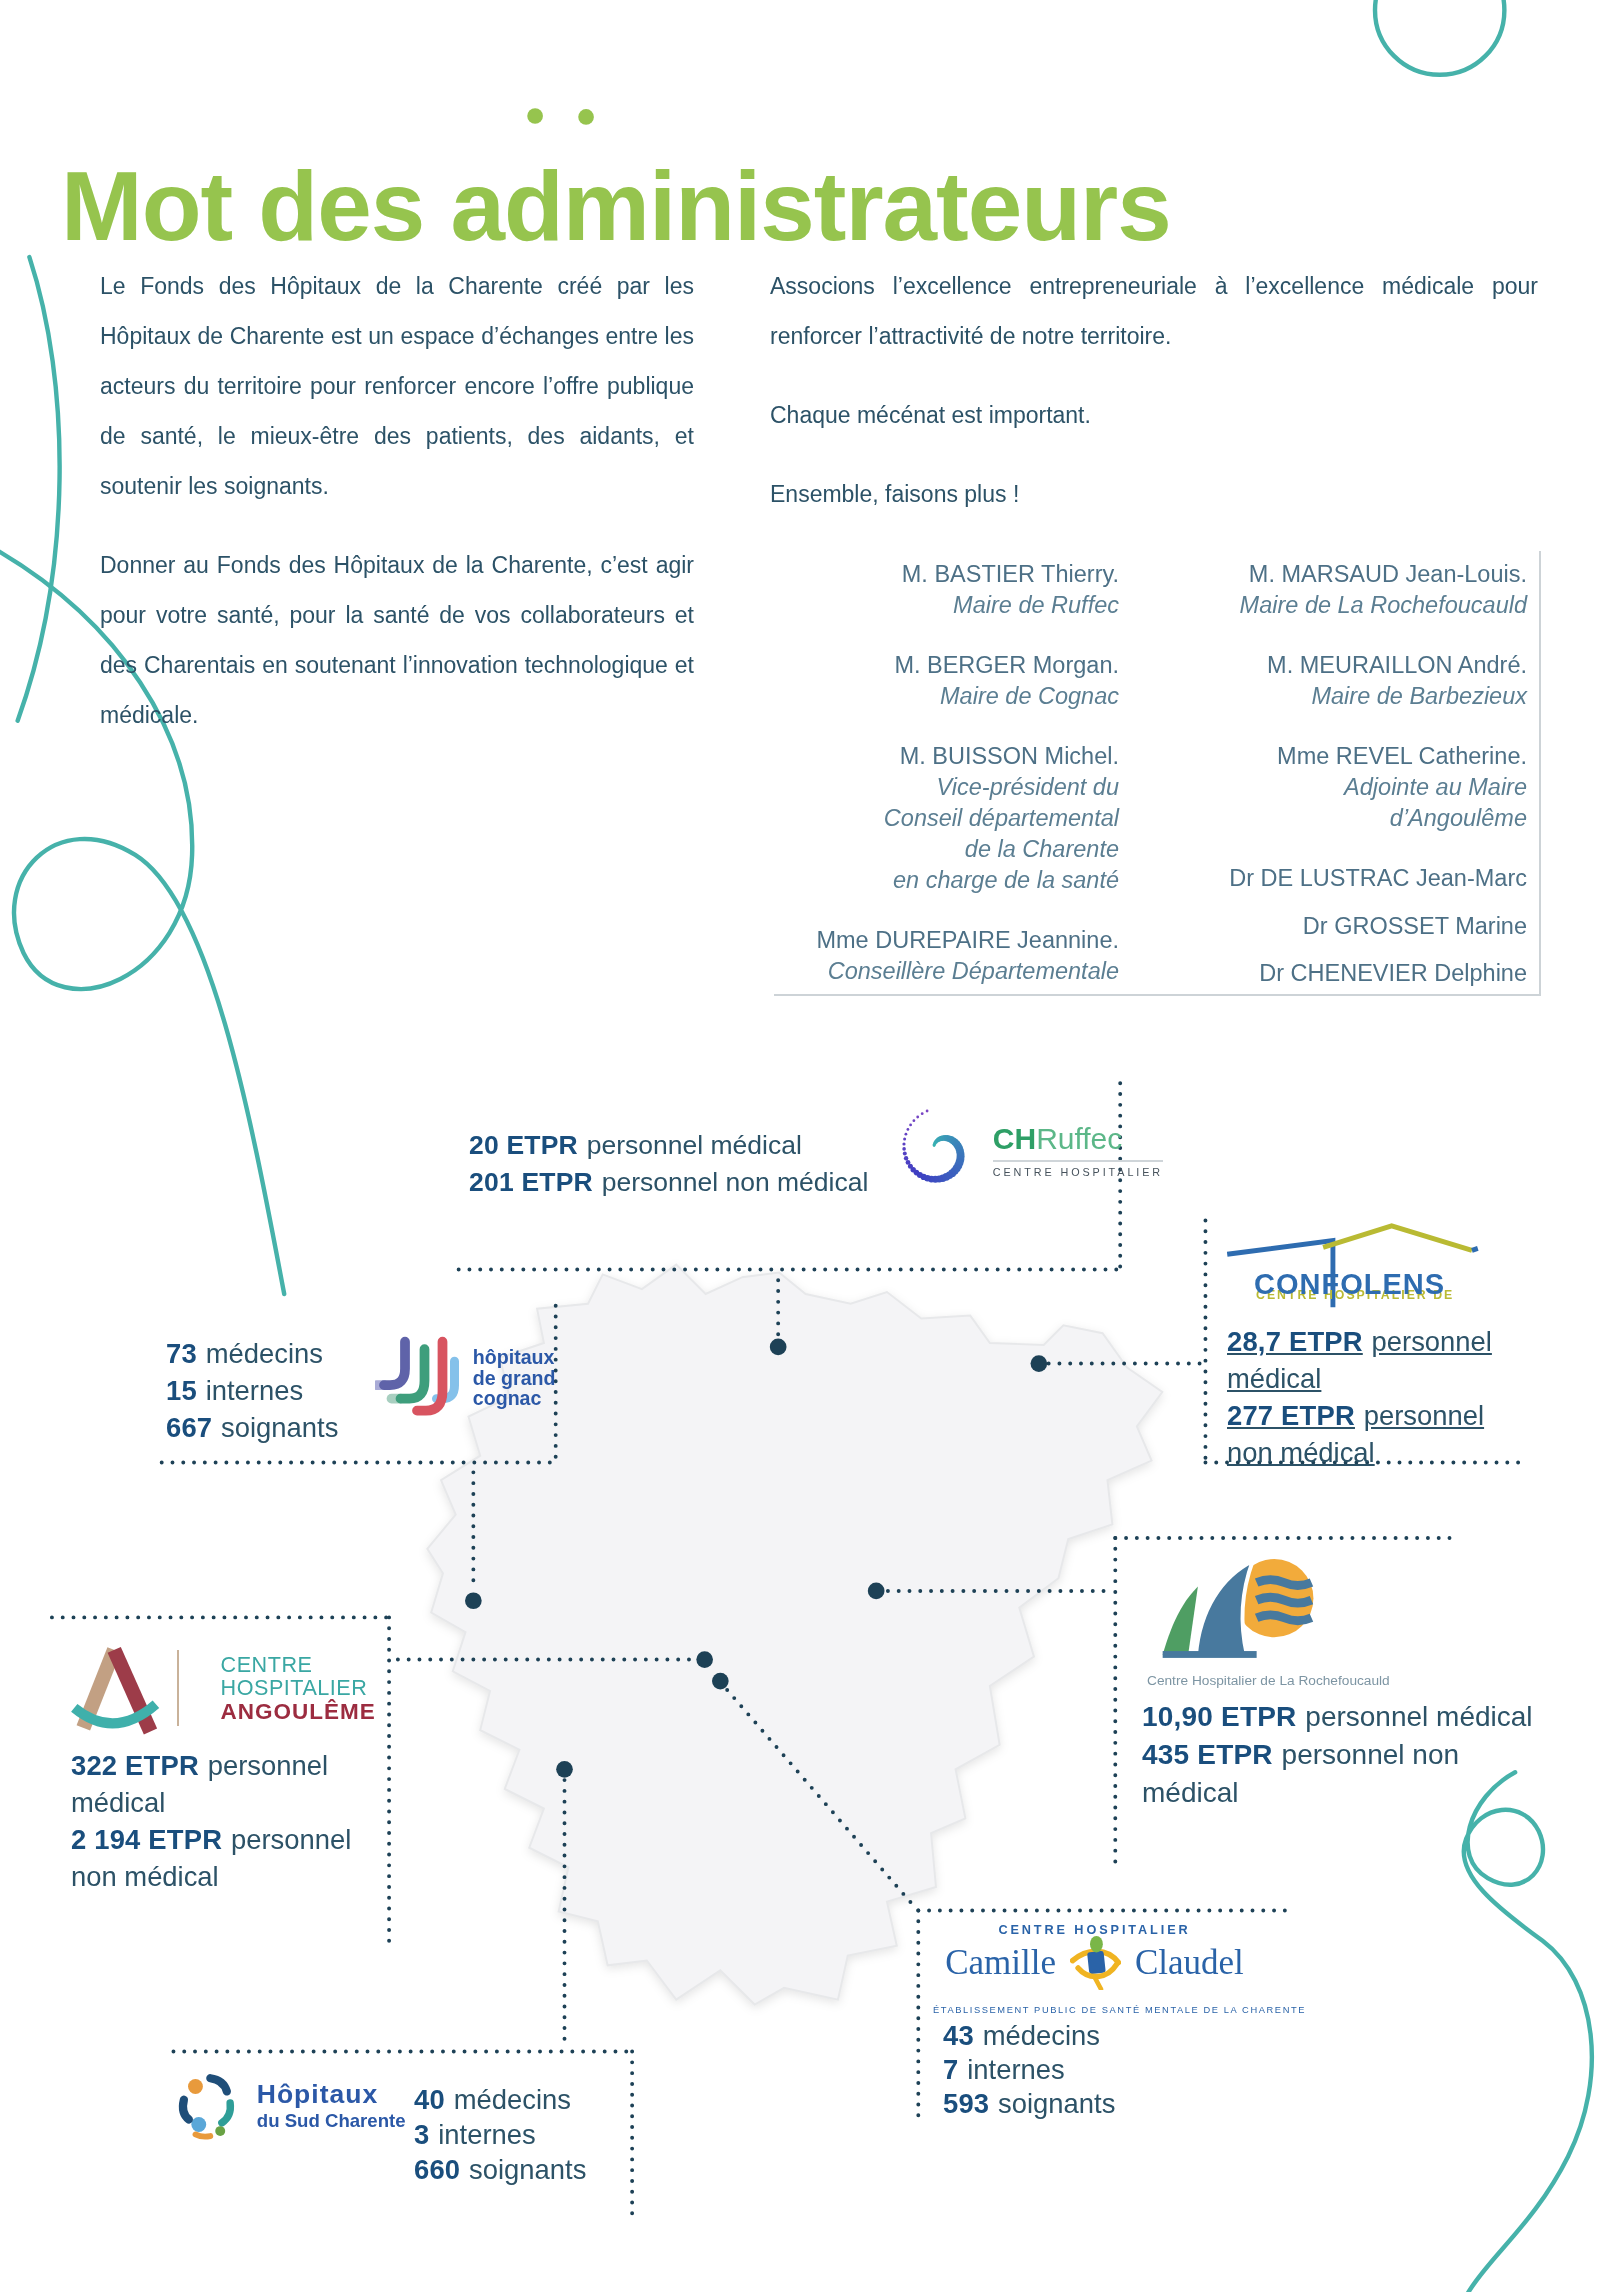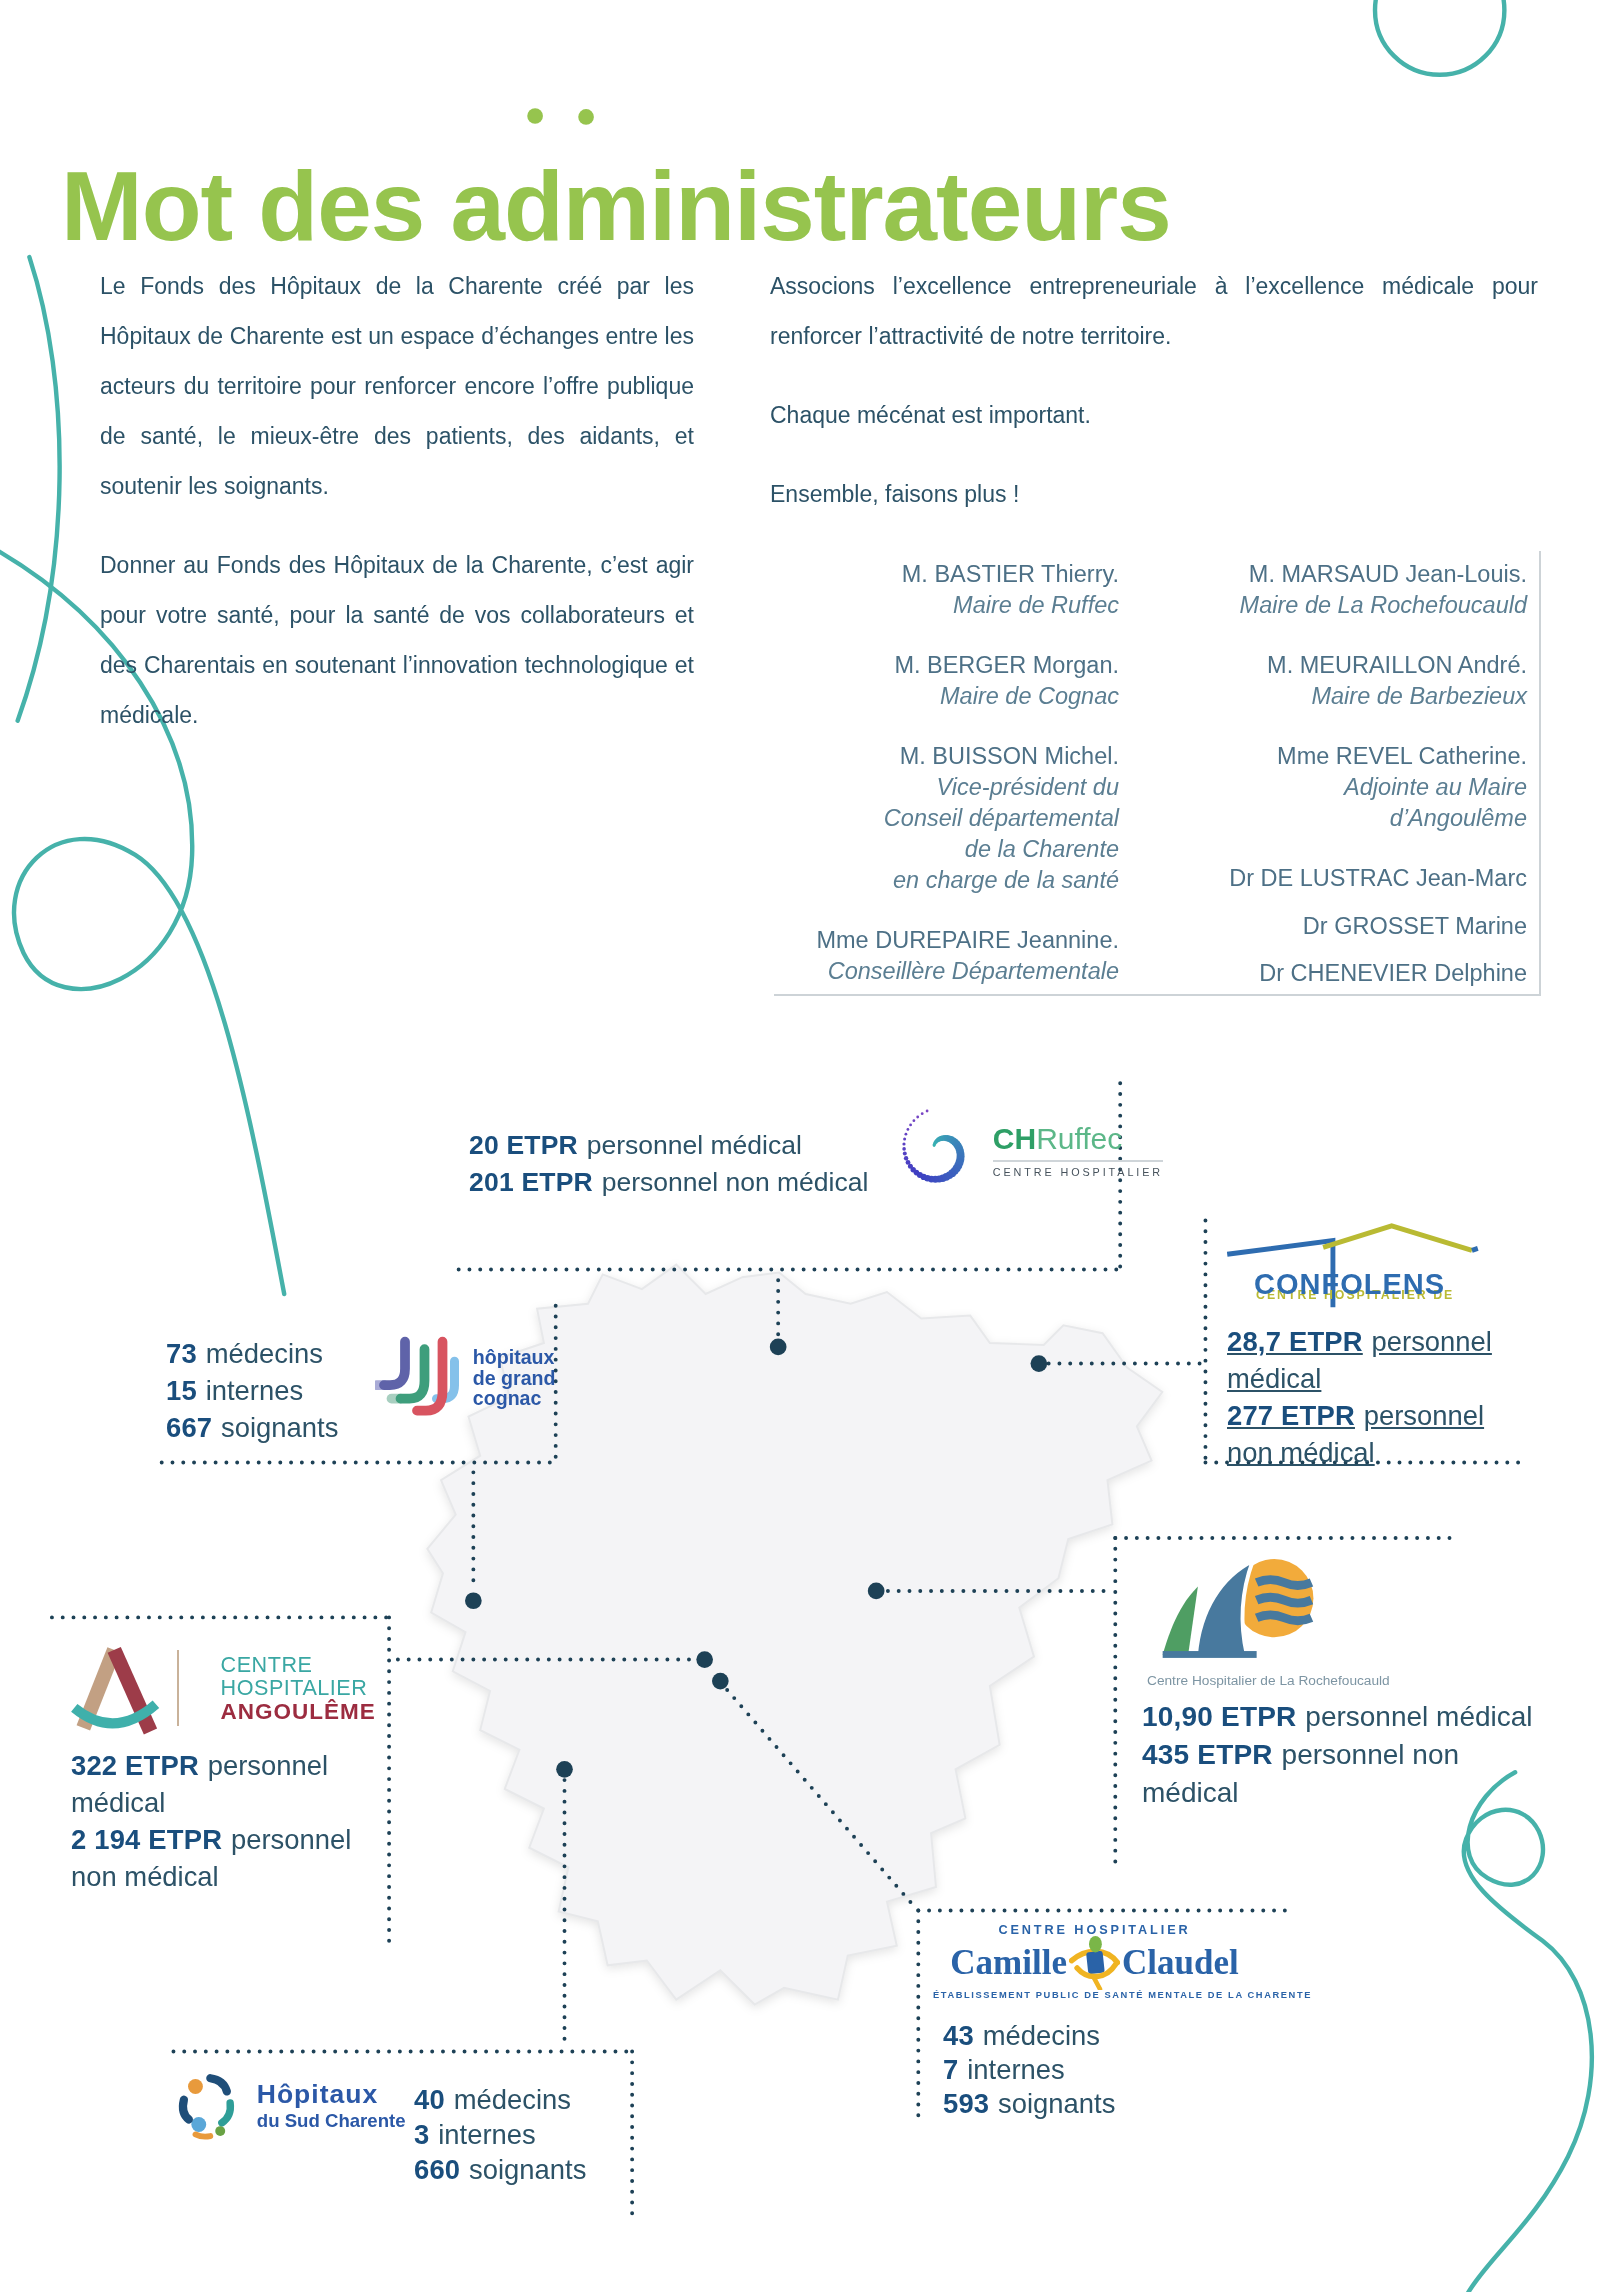--- a/index.html
+++ b/index.html
@@ -60,23 +60,23 @@
   .logo-angouleme{left:67px;top:1639px;display:flex;align-items:center;gap:11.8px;}
   .la-div{width:2px;height:76px;background:#c9b29a;}
   .la-text{font-size:21.6px;line-height:23.5px;color:#3aa7a3;letter-spacing:0.5px;margin-left:30px;}
   .la-text .la-red{font-size:22.5px;font-weight:800;color:#9c2c40;letter-spacing:1px;}
 
   .logo-laroche{left:1147px;top:1549px;}
   .ll-cap{margin-top:3.9px;font-size:13.7px;color:#7d95a3;}
 
   .logo-camille{left:933px;top:1923px;width:323px;text-align:center;color:#2a63a8;}
   .cam-top{font-size:12.7px;letter-spacing:2.9px;font-weight:700;}
-  .cam-names{display:flex;align-items:center;justify-content:center;gap:2px;margin-top:-2px;font-weight:bold;}
+  .cam-names{display:flex;align-items:center;justify-content:center;gap:14px;margin-top:-2px;}
   .cam-name{font-family:"Liberation Serif",serif;font-size:35px;}
-  .cam-sub{font-size:9.3px;letter-spacing:1.6px;font-weight:700;margin-top:0px;white-space:nowrap;text-align:center;}
+  .cam-sub{font-size:9.3px;letter-spacing:1.6px;font-weight:400;margin-top:15px;white-space:nowrap;text-align:center;}
 
   .logo-sud{left:174px;top:2070px;display:flex;align-items:center;gap:11.8px;}
   .ls-text{color:#2b58a7;}
   .ls-l1{font-size:26.5px;font-weight:600;letter-spacing:1px;}
   .ls-l2{font-size:18.6px;font-weight:600;}
 
   
   svg line.dl, svg path.dl{stroke:#1d4156;stroke-width:4;stroke-linecap:round;
        stroke-dasharray:0 11;fill:none;}
   svg .mapdot{fill:#1d4156;}

